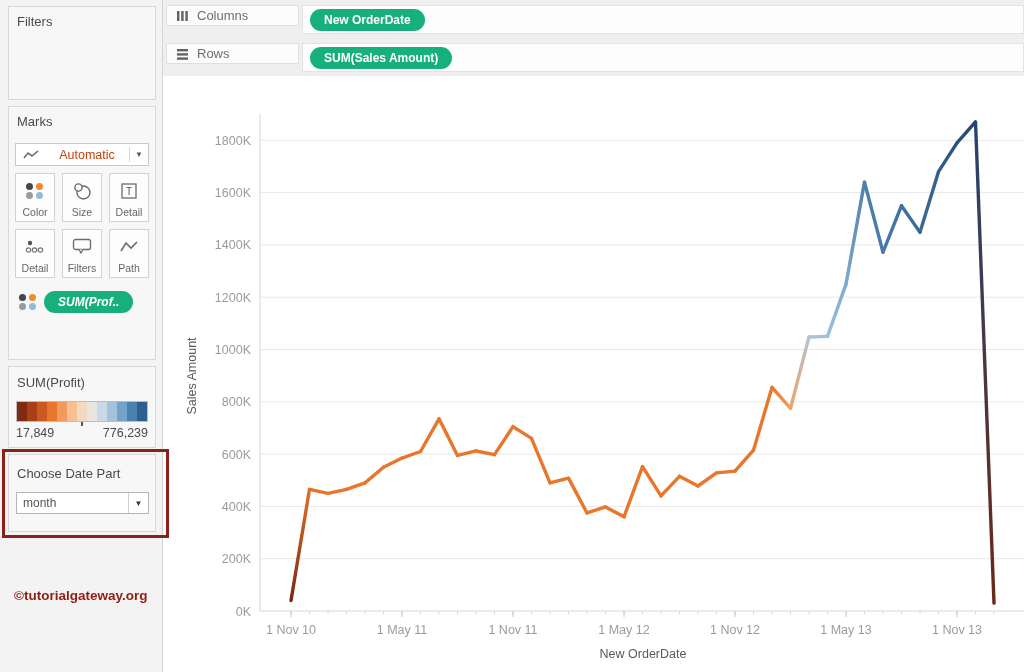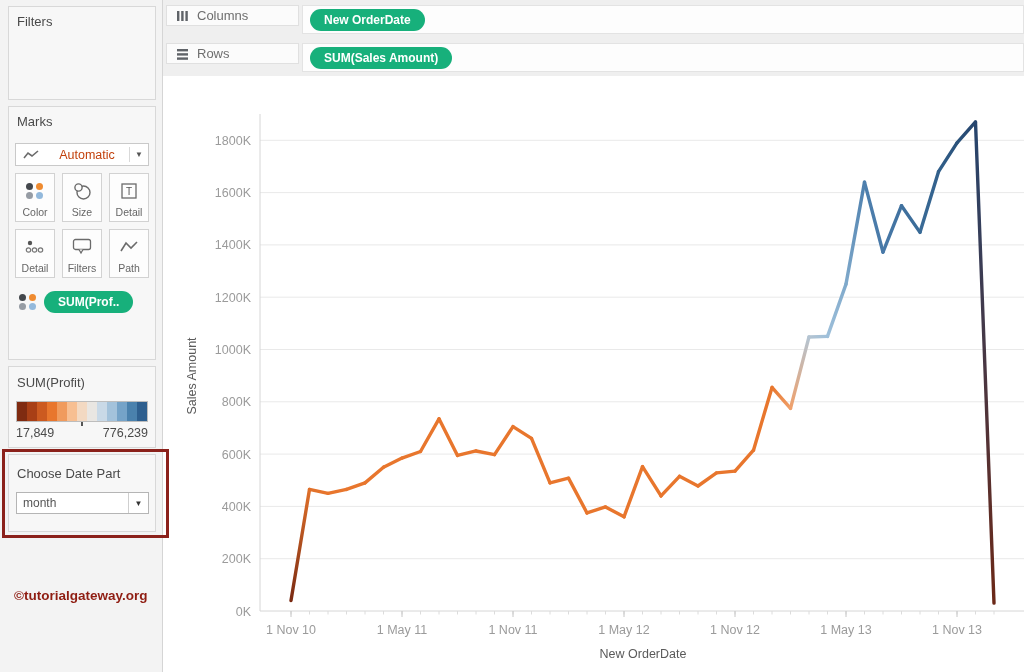--- a/index.html
+++ b/index.html
@@ -26,21 +26,21 @@
   #mark-type .mt-sep{width:1px;height:15px;background:#d9d9d9;}
   #mark-type .mt-arrow{width:18px;text-align:center;font-size:8px;color:#555;}
 
   #marks-grid{position:absolute;left:6px;top:66px;width:136px;display:grid;
               grid-template-columns:40px 40px 40px;grid-gap:7px;}
   .mark-btn{width:40px;height:49px;background:#fdfdfd;border:1px solid #d2d2d2;box-sizing:border-box;
             display:flex;flex-direction:column;align-items:center;justify-content:flex-end;padding-bottom:3px;}
   .mark-btn .mb-icon{flex:1;display:flex;align-items:center;justify-content:center;width:100%;}
   .mark-btn .mb-label{font-size:10.5px;color:#666;line-height:11px;}
 
-  #marks-pill-row{position:absolute;left:10px;top:184px;display:flex;align-items:center;}
+  #marks-pill-row{position:absolute;left:10px;top:184px;display:flex;align-items:center;font-style:italic;}
   .dots4{display:grid;grid-template-columns:8px 8px;grid-gap:2px;margin-right:7px;}
   .dots4 i{width:7px;height:7px;border-radius:50%;display:block;}
 
   .pill{background:#17b07b;color:#fff;font-weight:bold;font-size:12px;border-radius:11px;
         height:22px;display:inline-flex;align-items:center;justify-content:center;padding:0 14px;white-space:nowrap;}
 
   #legend-card{left:8px;top:366px;width:148px;height:82px;}
   #legend-card .card-title{position:absolute;left:8px;top:8px;}
   #legend-bar{position:absolute;left:7px;top:34px;width:132px;height:21px;border:1px solid #bdbdbd;
               display:flex;box-sizing:border-box;}

